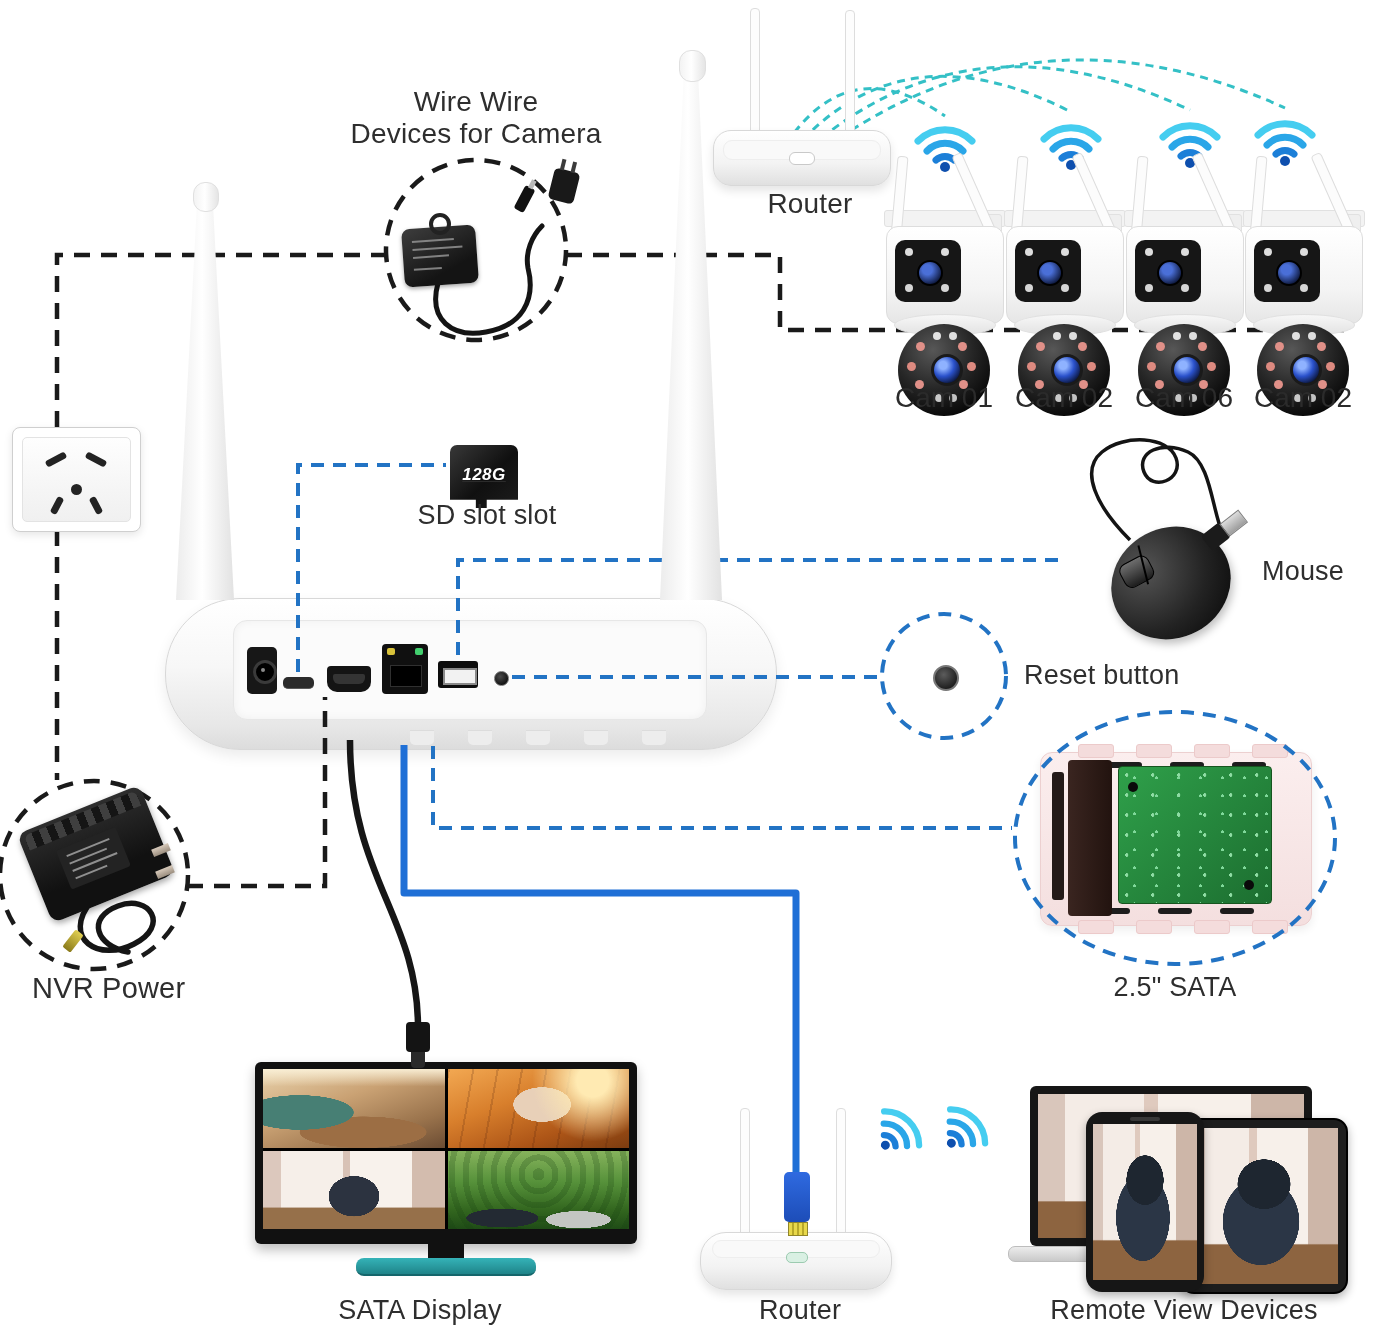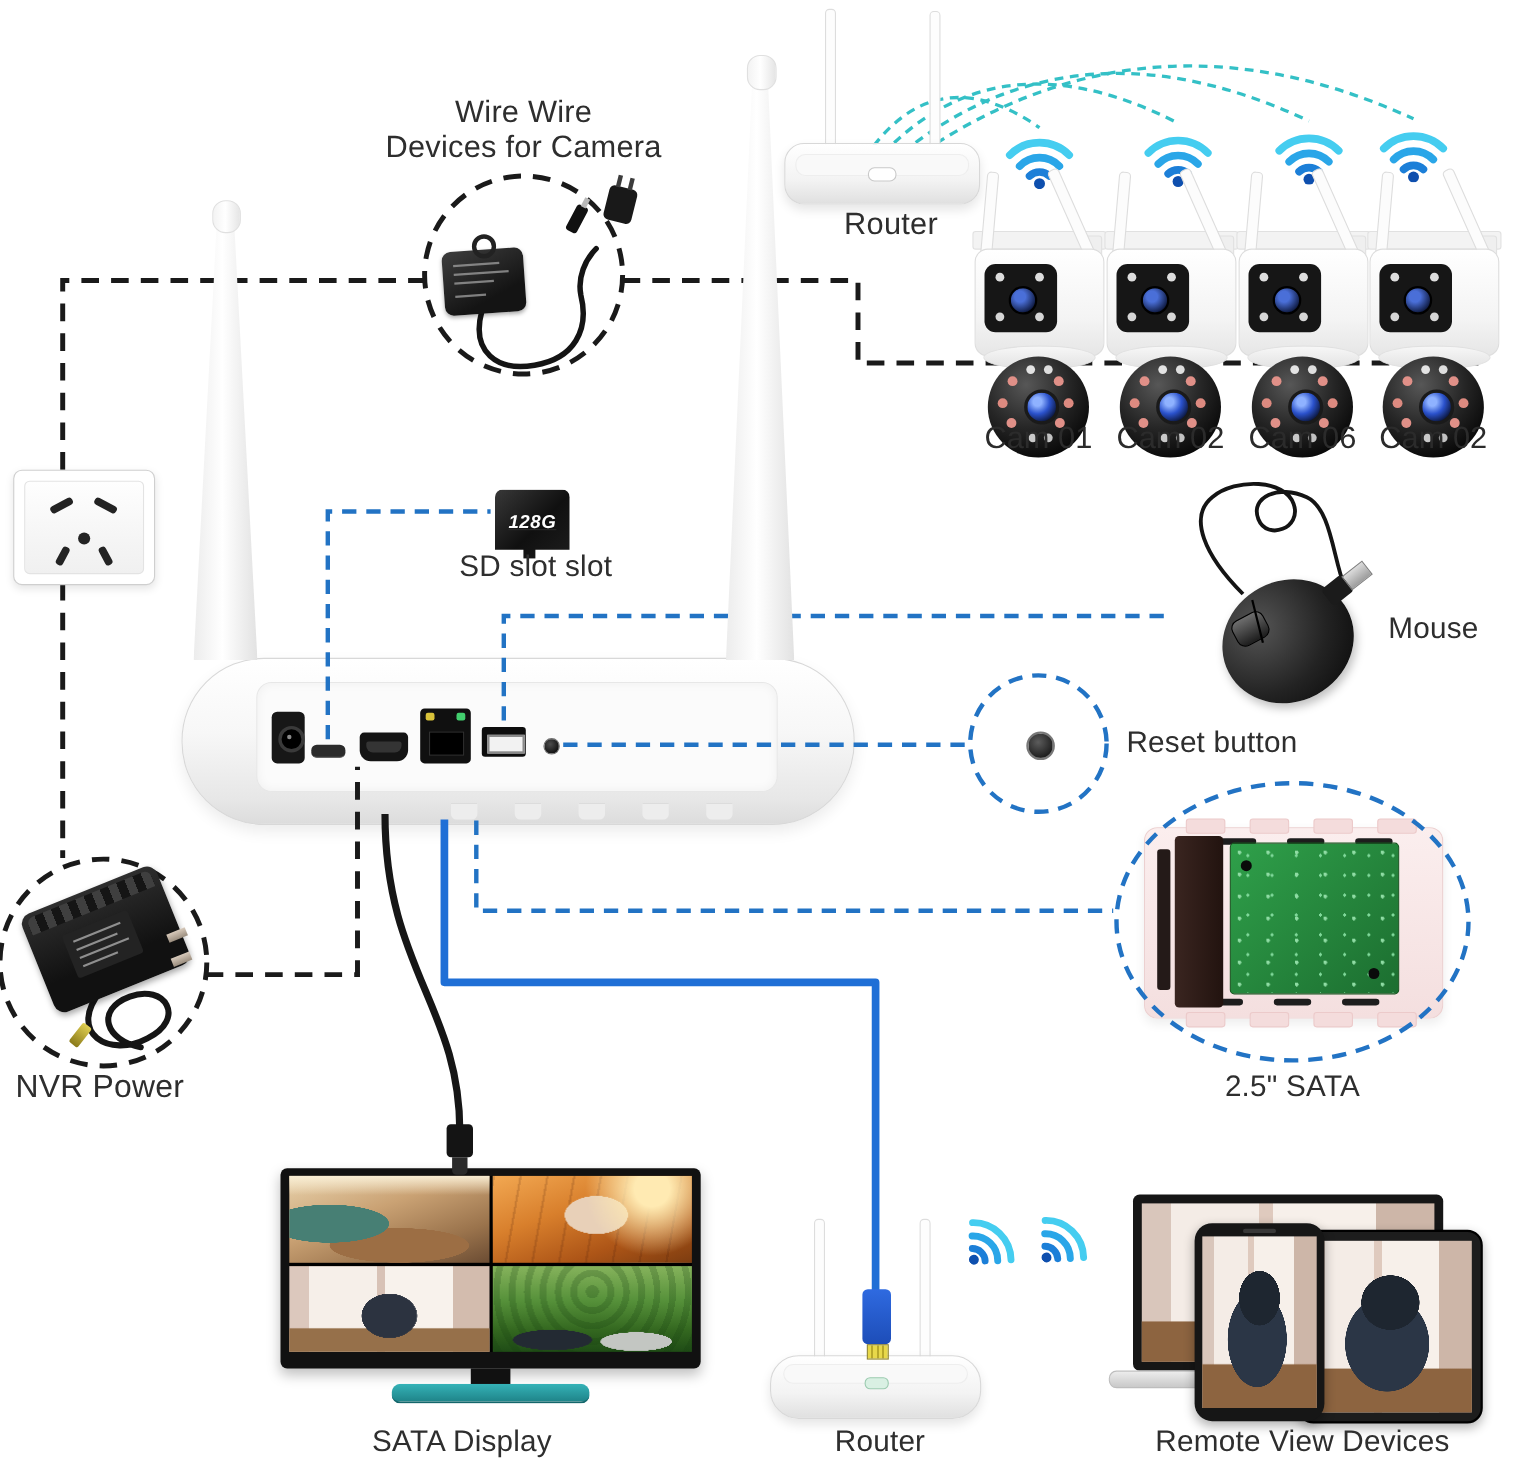--- a/index.html
+++ b/index.html
@@ -486,18 +486,18 @@
 
   <div class="label center" style="left:326px;top:86px;width:300px;font-size:28px;line-height:32px">
     <div>Wire Wire</div>
     <div>Devices for Camera</div>
   </div>
   <div class="label center" style="left:745px;top:188px;width:130px;font-size:28px">Router</div>
   <div class="label center" style="left:377px;top:500px;width:220px;font-size:27px">SD slot slot</div>
   <div class="label" style="left:1262px;top:556px;width:110px;font-size:27px">Mouse</div>
   <div class="label" style="left:1024px;top:660px;width:190px;font-size:27px">Reset button</div>
   <div class="label center" style="left:1075px;top:972px;width:200px;font-size:27px">2.5" SATA</div>
-  <div class="label" style="left:14px;top:972px;width:170px;font-size:29px">NVR Power</div>
+  <div class="label" style="left:32px;top:972px;width:170px;font-size:29px">NVR Power</div>
   <div class="label center" style="left:320px;top:1295px;width:200px;font-size:27px">SATA Display</div>
   <div class="label center" style="left:738px;top:1295px;width:124px;font-size:27px">Router</div>
   <div class="label center" style="left:1016px;top:1295px;width:336px;font-size:27px">Remote View Devices</div>
 
 </div>
 
 </body></html>

